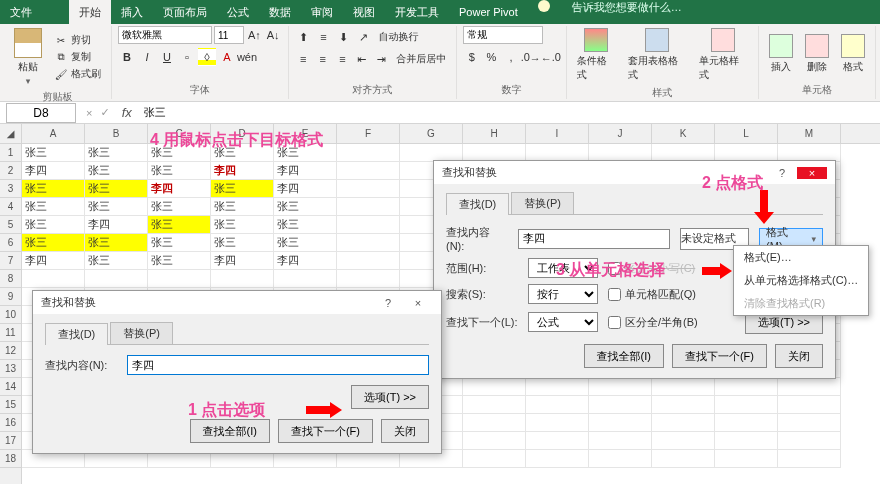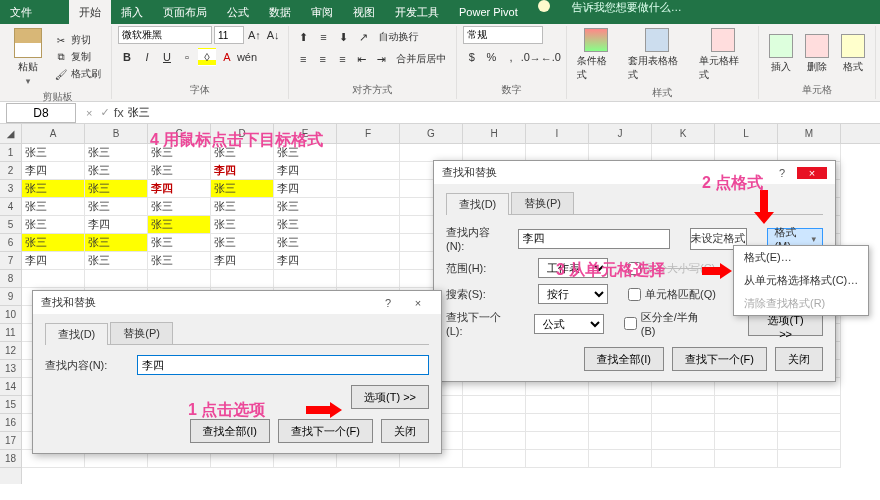--- a/index.html
+++ b/index.html
@@ -19,21 +19,21 @@
 .paste-ico { width: 28px; height: 30px; background: linear-gradient(#d8b777 50%, #fff 50%); border: 1px solid #b59a5e; }
 .drop { font-size: 9px; color: #666; }
 select, input.combo { border: 1px solid #bbb; font-size: 10px; height: 18px; background: #fff; }
 input.combo { padding: 0 3px; }
 .format-row { display: flex; gap: 2px; margin-top: 2px; }
 .sq { width: 18px; height: 18px; border: 1px solid transparent; display: flex; align-items: center; justify-content: center; cursor: pointer; font-size: 11px; }
 .big-btn { display: flex; flex-direction: column; align-items: center; cursor: pointer; padding: 2px 4px; font-size: 10px; gap: 2px; }
 .big-btn .big-ico { width: 24px; height: 24px; border: 1px solid #999; background: #fff; }
 .namebox-row { display: flex; align-items: center; border-bottom: 1px solid #d5d5d5; height: 22px; background: #fff; }
 #namebox { width: 70px; height: 20px; border: 1px solid #bbb; text-align: center; font-size: 12px; margin: 0 6px; }
-.fx { font-size: 13px; margin: 0 0; color: #555; }
+.fx { font-style: italic; font-size: 13px; margin: 0 8px; color: #555; }
 #fxbar { flex: 1; border: none; height: 20px; font-size: 11px; padding: 0 4px; }
 .grid-area { position: relative; display: flex; height: 360px; }
 .rowhdrs { width: 22px; background: #f0f0f0; border-right: 1px solid #d5d5d5; }
 .rowhdr { height: 18px; display: flex; align-items: center; justify-content: center; font-size: 10px; color: #555; border-bottom: 1px solid #d5d5d5; }
 .rowhdr.hdrcell { height: 20px; }
 .cols { flex: 1; overflow: hidden; position: relative; }
 .colhdrs { display: flex; height: 20px; background: #f0f0f0; border-bottom: 1px solid #d5d5d5; }
 .colhdr { width: 63px; border-right: 1px solid #d5d5d5; display: flex; align-items: center; justify-content: center; font-size: 10px; color: #555; }
 .cells { position: relative; }
 .row { display: flex; height: 18px; }
@@ -45,21 +45,21 @@
 .dialog { position: absolute; background: #f0f0f0; border: 1px solid #999; box-shadow: 2px 2px 8px rgba(0,0,0,.3); z-index: 40; font-size: 11px; }
 .dialog.dlg2 { z-index: 30; }
 .dlg-title { display: flex; align-items: center; padding: 4px 8px; background: #fff; }
 .dlg-title .t { flex: 1; }
 .dlg-close { width: 30px; text-align: center; cursor: pointer; color: #555; }
 .dlg-close.red { background: #e81123; color: #fff; }
 .dlg-body { padding: 8px 12px 10px; }
 .dlg-tabs { display: flex; gap: 2px; border-bottom: 1px solid #bbb; margin-bottom: 10px; }
 .dlg-tab { padding: 3px 12px; border: 1px solid #bbb; border-bottom: none; background: #e4e4e4; cursor: pointer; }
 .dlg-tab.active { background: #f0f0f0; position: relative; top: 1px; }
-.form-row { display: flex; align-items: center; gap: 20px; margin-bottom: 6px; }
+.form-row { display: flex; align-items: center; gap: 10px; margin-bottom: 6px; }
 .form-row label { width: 72px; }
 .form-row input[type=text], .form-row select { flex: 1; height: 20px; border: 1px solid #888; padding: 0 4px; font-size: 11px; background: #fff; }
 .form-row input.short { flex: 0 0 100px; }
 .btnrow { display: flex; justify-content: flex-end; gap: 8px; margin-top: 10px; }
 .win-btn { height: 24px; padding: 0 12px; border: 1px solid #888; background: #e6e6e6; cursor: pointer; font-size: 11px; }
 .preview-box { display: flex; align-items: center; border: 1px solid #888; height: 22px; background: #fff; }
 .preview-box span { flex: 1; }
 .format-drop { border: 1px solid #3399ff; background: #cde6ff; padding: 2px 6px; cursor: pointer; display: flex; align-items: center; gap: 4px; height: 22px; }
 .menu { position: absolute; background: #fff; border: 1px solid #999; box-shadow: 2px 2px 6px rgba(0,0,0,.25); z-index: 50; min-width: 130px; }
 .menu-item { padding: 4px 10px; cursor: pointer; }

